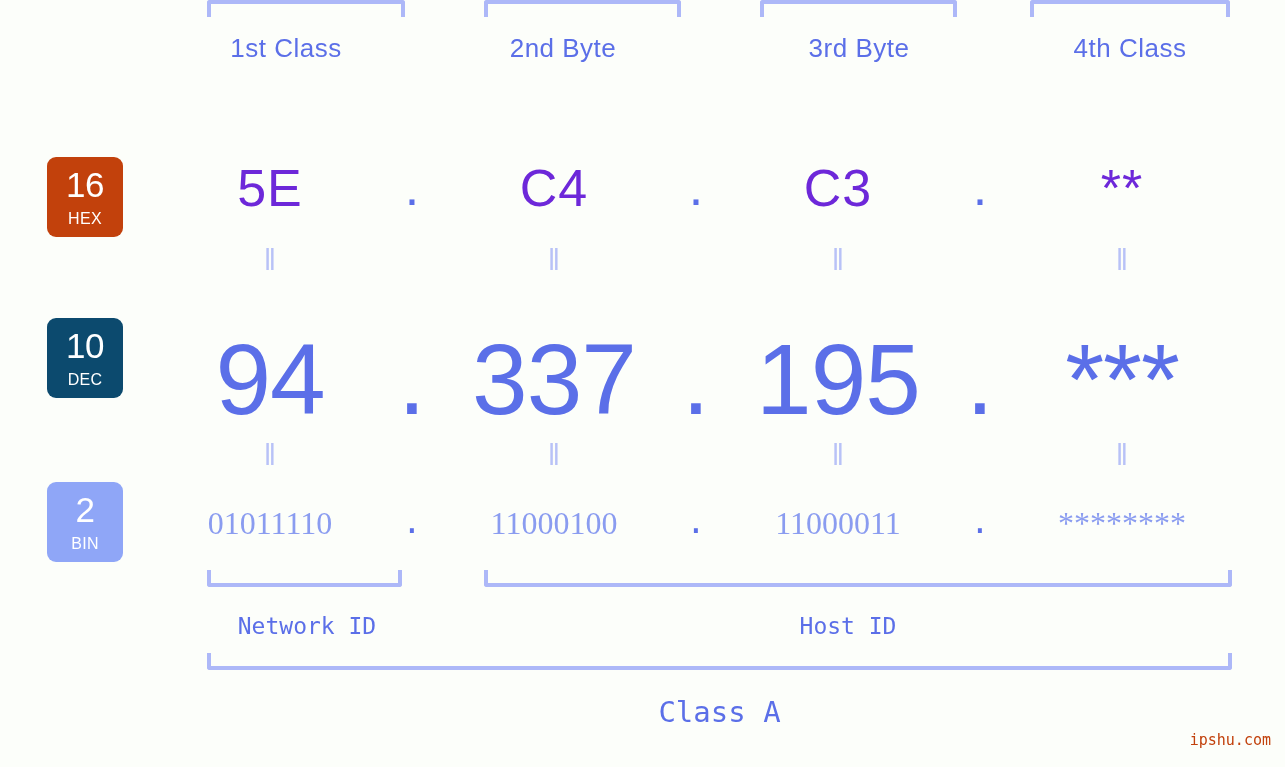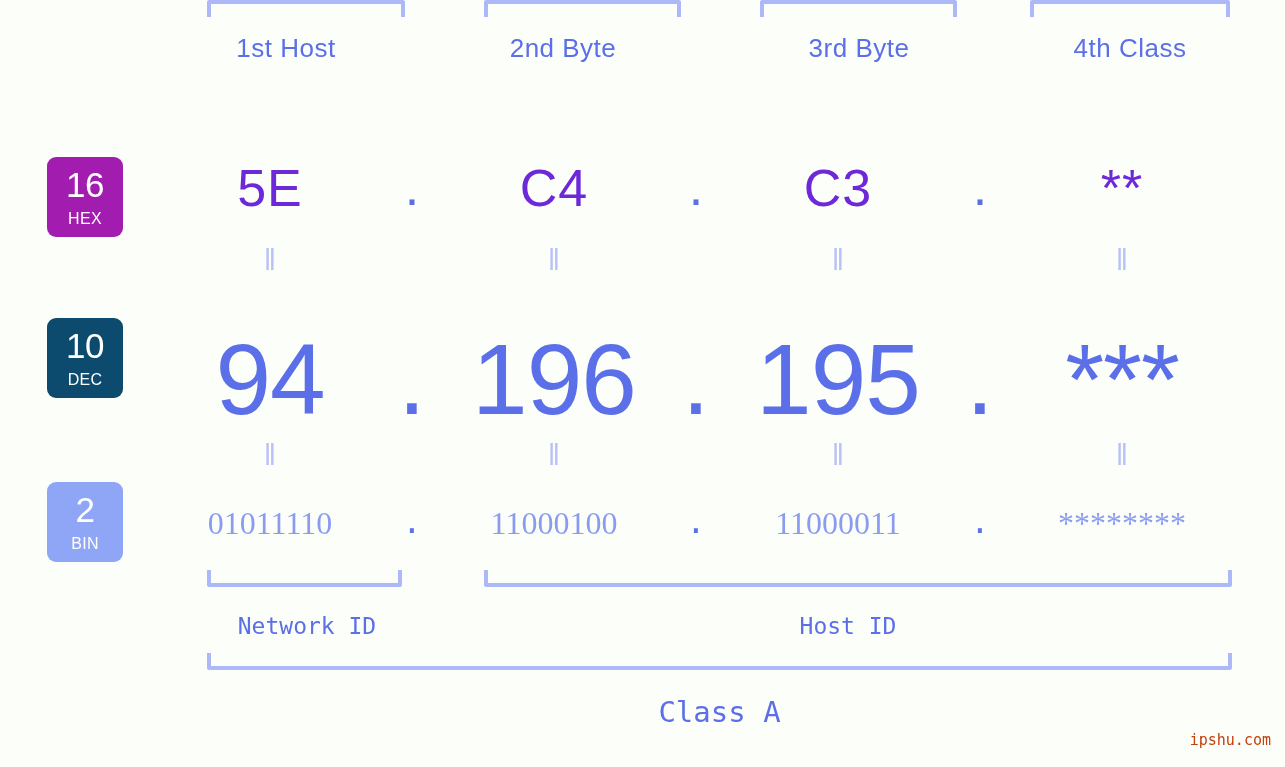--- a/index.html
+++ b/index.html
@@ -73,21 +73,21 @@
     font-size: 35px;
     font-weight: 400;
     letter-spacing: -0.5px;
   }
   .badge .nm {
     font-size: 16px;
     font-weight: 400;
     margin-top: 9px;
     letter-spacing: 0.3px;
   }
-  #badge-hex { top: 157px; background: #a21caf; }
+  #badge-hex { top: 157px; background: #c2410c; }
   #badge-dec { top: 318px; background: #0c4a6e; }
   #badge-bin { top: 482px; background: #8fa6f7; }
 
   
   .row {
     position: absolute;
     left: 150px;
     width: 1135px;
     display: flex;
     align-items: center;
@@ -188,21 +188,21 @@
     font-size: 15px;
     color: #c2410c;
     font-family: "DejaVu Sans Mono", monospace;
   }
 </style>
 </head>
 <body>
 
 <div id="canvas">
 
-  <div class="byte-label" style="left:166px">1st Host</div>
+  <div class="byte-label" style="left:166px">1st Class</div>
   <div class="byte-label" style="left:443px">2nd Byte</div>
   <div class="byte-label" style="left:739px">3rd Byte</div>
   <div class="byte-label" style="left:1010px">4th Class</div>
 
   <div class="bracket-down" style="left:207px;  width:198px"></div>
   <div class="bracket-down" style="left:484px;  width:197px"></div>
   <div class="bracket-down" style="left:760px;  width:197px"></div>
   <div class="bracket-down" style="left:1030px; width:200px"></div>
 
   <div class="badge" id="badge-hex">
@@ -234,21 +234,21 @@
     <span class="cell">‖</span>
     <span class="dot"></span>
     <span class="cell">‖</span>
     <span class="dot"></span>
     <span class="cell">‖</span>
   </div>
 
   <div class="row" id="row-dec">
     <span class="cell">94</span>
     <span class="dot">.</span>
-    <span class="cell">196</span>
+    <span class="cell">337</span>
     <span class="dot">.</span>
     <span class="cell">195</span>
     <span class="dot">.</span>
     <span class="cell">***</span>
   </div>
 
   <div class="eqrow" id="eq-bot">
     <span class="cell">‖</span>
     <span class="dot"></span>
     <span class="cell">‖</span>

